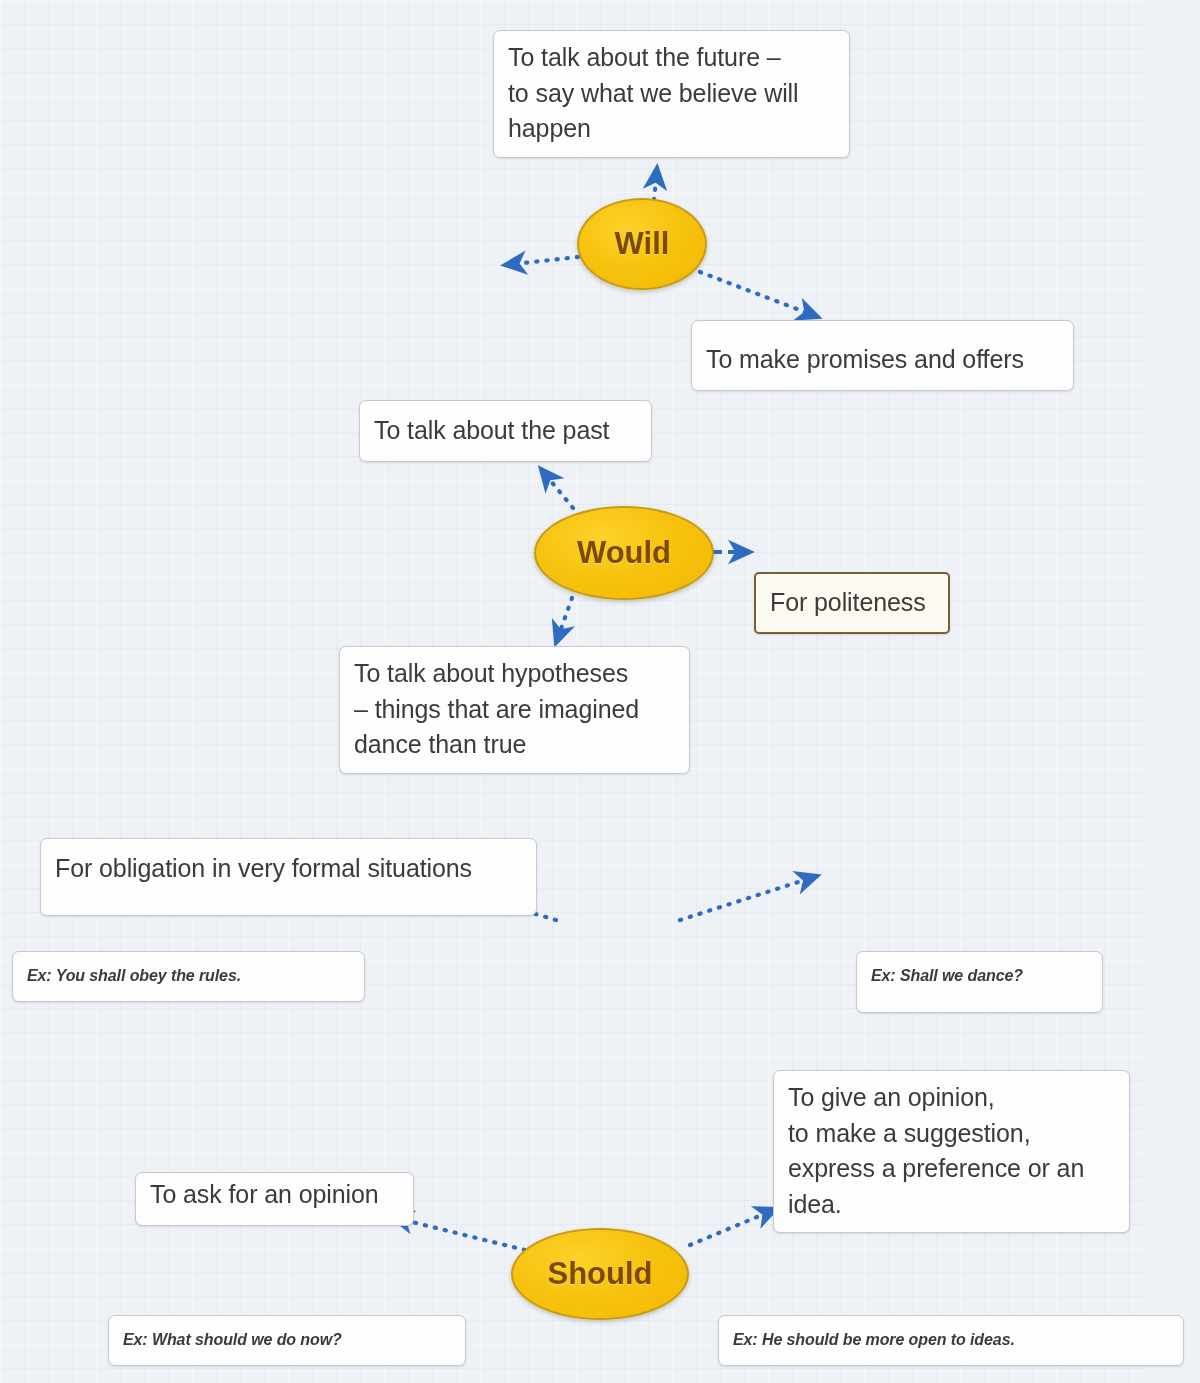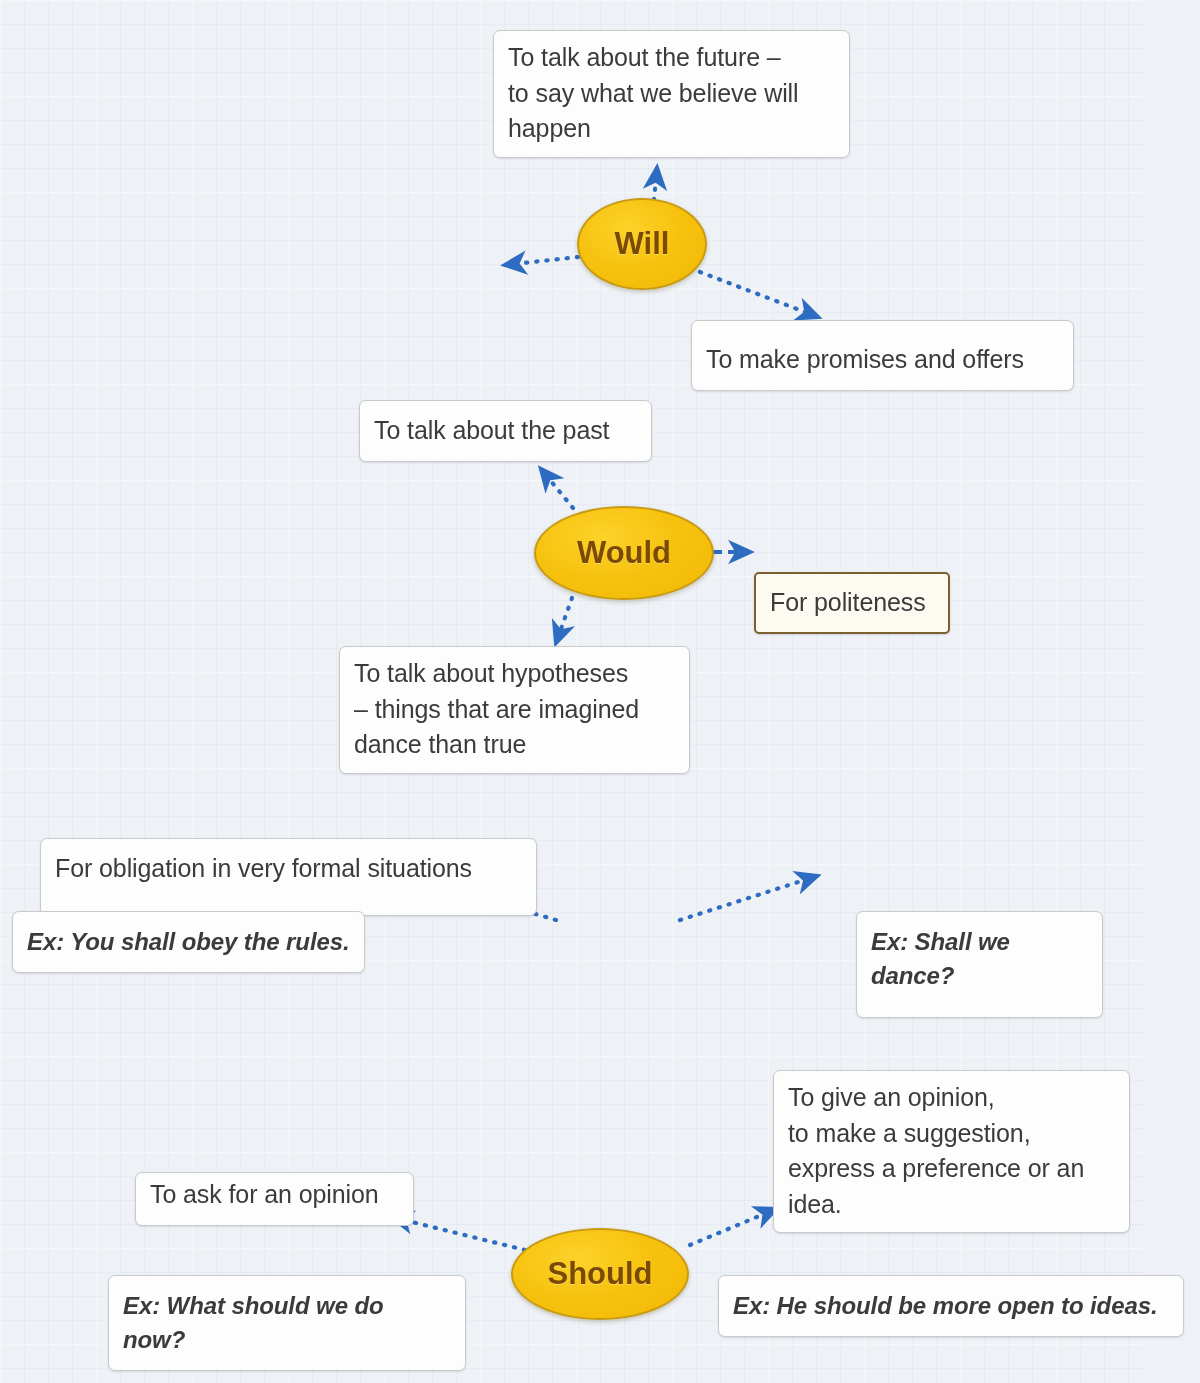--- a/index.html
+++ b/index.html
@@ -45,21 +45,22 @@
     color: #3b3b3b;
     font-size: 25px;
     line-height: 1.42;
     padding: 9px 14px 10px 14px;
     white-space: pre-line;
     letter-spacing: -0.1px;
   }
   .node-box.italic {
     font-style: italic;
     font-weight: bold;
-    font-size: 24px;
+    font-size: 16px;
+    margin-top: 40px;
   }
   .node-box.accent {
     background: #fdfaf2;
     border: 2.5px solid #7d6030;
     border-radius: 5px;
     box-shadow: 0 1px 2px rgba(80,90,105,0.20);
   }
 
   
   .node-ellipse {

